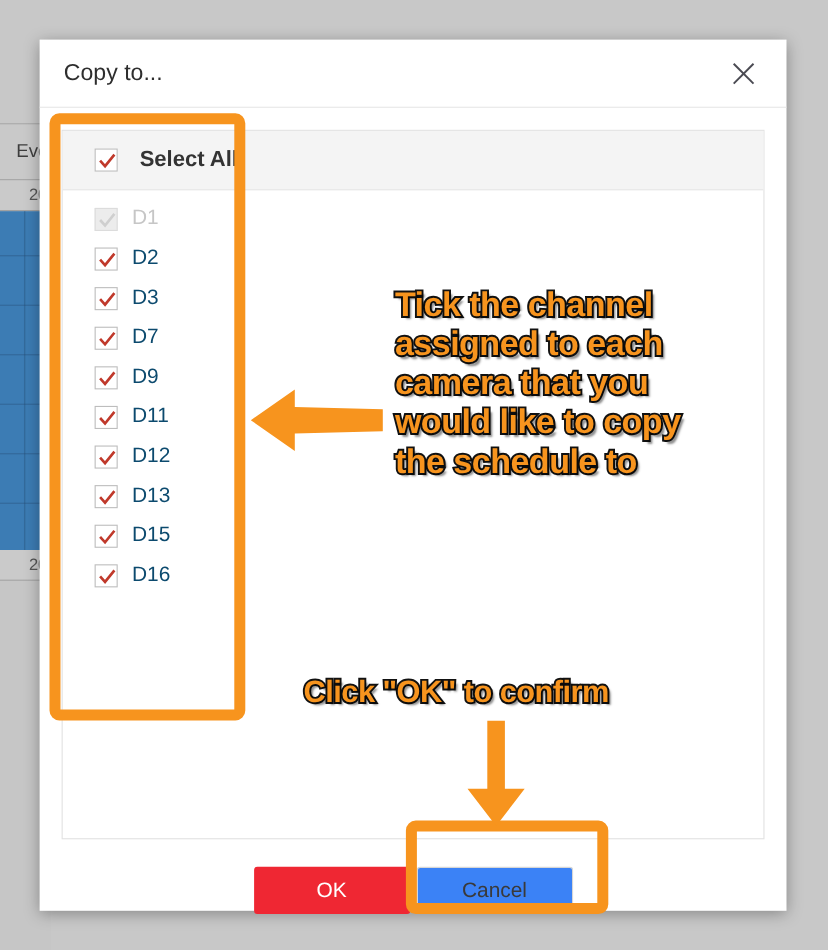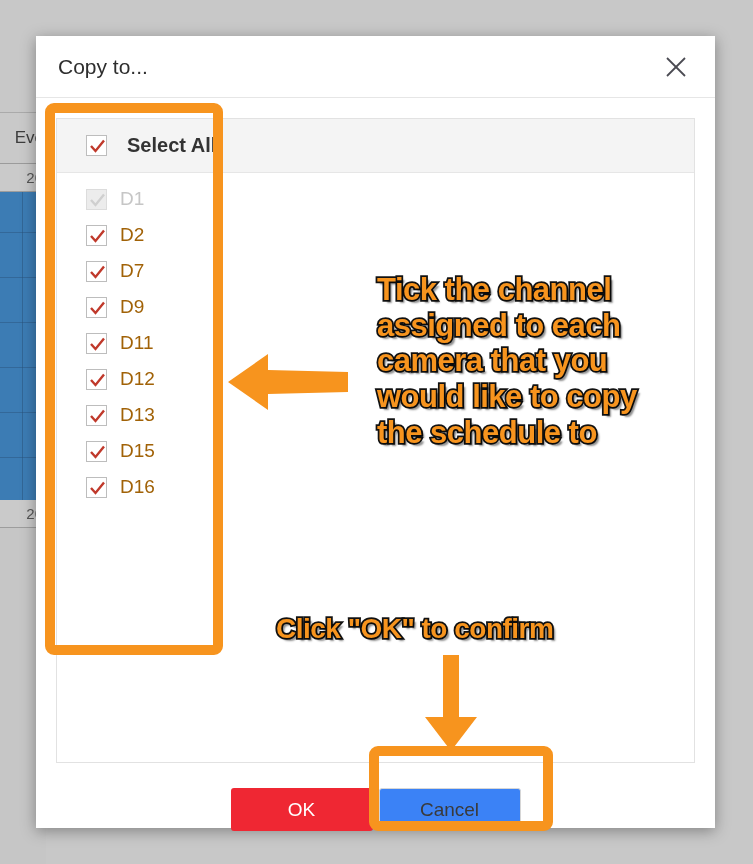--- a/index.html
+++ b/index.html
@@ -149,21 +149,21 @@
   }
   .channel-row {
     height: 36px;
     display: flex;
     align-items: center;
     padding-left: 29px;
     box-sizing: border-box;
   }
   .channel-label {
     font-size: 19px;
-    color: #a16207;
+    color: #0c4a6e;
     margin-left: 13px;
   }
   .channel-row.disabled .channel-label { color: #c6c6c6; }
 
   
   .cbox {
     width: 21px; height: 21px;
     border: 1px solid #bdbdbd;
     background: #fff;
     box-sizing: border-box;
@@ -232,21 +232,21 @@
     font-family: "Liberation Sans", sans-serif;
     font-weight: bold;
     font-size: 31px;
     line-height: 1.15;
     letter-spacing: -0.5px;
     -webkit-text-stroke: 3.5px #111;
     paint-order: stroke fill;
     text-shadow: 3px 3px 2px rgba(0,0,0,.45);
     white-space: pre-line;
   }
-  #anno-tick { left: 359px; top: 272px; width: 320px; margin-left: 18px; }
+  #anno-tick { left: 359px; top: 259px; width: 320px; }
   #anno-ok   { left: 276px; top: 613px; width: 370px; font-size: 28px; }
 
   .arrow { position: absolute; }
 </style>
 </head>
 <body>
 
 <div id="background-layer">
   <div class="bg-col bg-header">Eve</div>
   <div class="bg-rowlabel top">20</div>
@@ -302,20 +302,28 @@
             </svg>
           </span>
           <span class="channel-label">D2</span>
         </div>
         <div class="channel-row">
           <span class="cbox">
             <svg width="17" height="17" viewBox="0 0 17 17">
               <polyline points="2,8 6.5,13 15,2.5" fill="none" stroke="#C0392B" stroke-width="2.4"></polyline>
             </svg>
           </span>
+          <span class="channel-label">D3</span>
+        </div>
+        <div class="channel-row">
+          <span class="cbox">
+            <svg width="17" height="17" viewBox="0 0 17 17">
+              <polyline points="2,8 6.5,13 15,2.5" fill="none" stroke="#C0392B" stroke-width="2.4"></polyline>
+            </svg>
+          </span>
           <span class="channel-label">D7</span>
         </div>
         <div class="channel-row">
           <span class="cbox">
             <svg width="17" height="17" viewBox="0 0 17 17">
               <polyline points="2,8 6.5,13 15,2.5" fill="none" stroke="#C0392B" stroke-width="2.4"></polyline>
             </svg>
           </span>
           <span class="channel-label">D9</span>
         </div>

